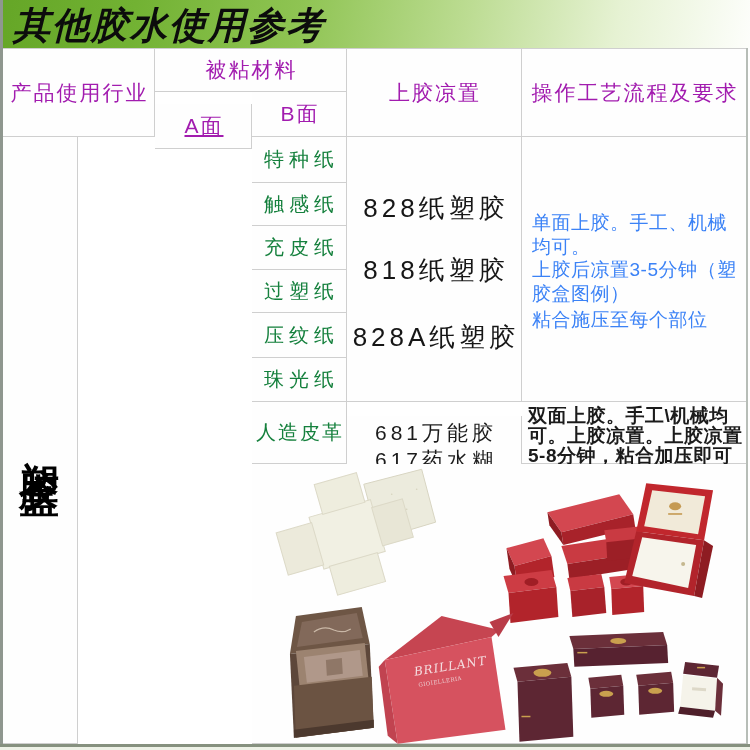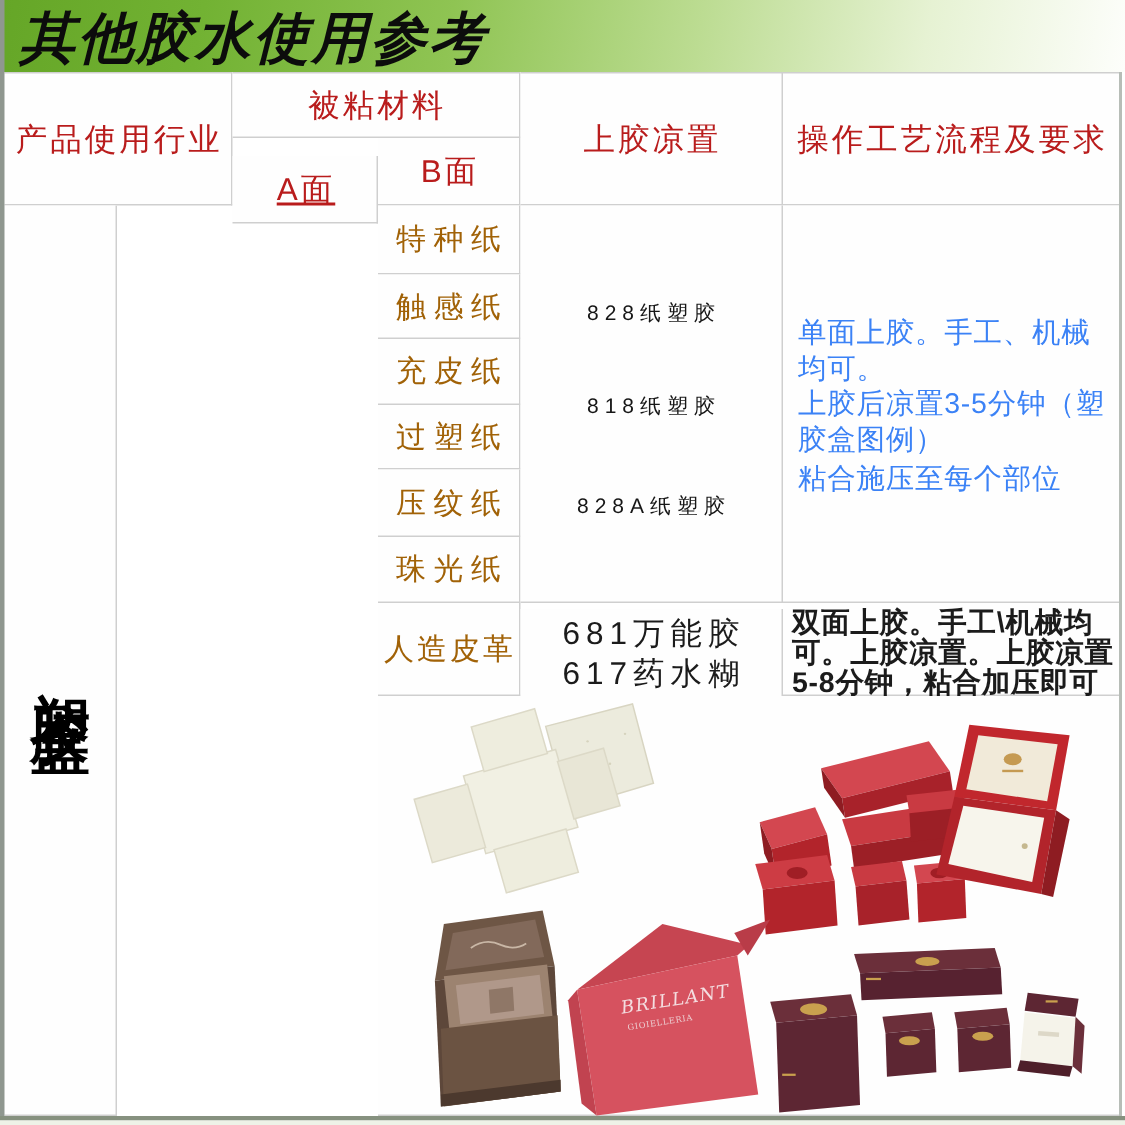--- a/index.html
+++ b/index.html
@@ -14,23 +14,23 @@
   
   .frame-left{position:absolute;left:0;top:0;width:3px;height:746px;background:#8f978f;}
   .frame-right{position:absolute;left:746px;top:48px;width:2px;height:698px;background:#b7bdb7;}
   .frame-bottom{position:absolute;left:0;top:744px;width:750px;height:3px;background:#86917f;}
   .frame-under{position:absolute;left:0;top:747px;width:750px;height:3px;background:#eef2e7;}
   
   .c{position:absolute;box-sizing:border-box;background:#fefefe;
      border-right:1px solid #cfcfcf;border-bottom:1px solid #cfcfcf;
      display:flex;align-items:center;justify-content:center;text-align:center;}
   .ct{border-top:1px solid #cfcfcf;}
-  .h{font-size:21px;letter-spacing:2px;text-indent:2px;font-weight:500;color:#b91c1c;}
-  .mat{font-size:20px;letter-spacing:5px;text-indent:5px;color:#a16207;}
-  .glueline{position:absolute;left:0;width:100%;text-align:center;font-size:14px;
+  .h{font-size:21px;letter-spacing:2px;text-indent:2px;font-weight:500;color:#a21caf;}
+  .mat{font-size:20px;letter-spacing:5px;text-indent:5px;color:#15803d;}
+  .glueline{position:absolute;left:0;width:100%;text-align:center;font-size:26px;
             letter-spacing:4px;text-indent:4px;line-height:26px;color:#161616;}
   .procline{position:absolute;left:10px;right:4px;text-align:left;font-size:19px;
             letter-spacing:0.5px;line-height:24px;color:#3b82f6;}
   .leather-proc{display:block;padding:4px 2px 0 6px;text-align:left;
             font-size:19px;line-height:20px;letter-spacing:0.5px;font-weight:bold;}
   .vert{writing-mode:vertical-rl;font-size:40px;font-weight:600;letter-spacing:8px;color:#000;}
   .example{font-size:26px;letter-spacing:5px;text-indent:5px;font-weight:500;}
   .twolines{display:flex;flex-direction:column;gap:1px;font-size:21px;letter-spacing:4px;text-indent:4px;line-height:26px;}
   svg text{font-family:"DejaVu Serif",serif;}
 </style>
@@ -68,21 +68,21 @@
     <div class="glueline" style="top:120px;">818纸塑胶</div>
     <div class="glueline" style="top:187px;">828A纸塑胶</div>
   </div>
 
   <div class="c" style="left:522px;top:137px;width:225px;height:265px;">
     <div class="procline" style="top:74px;">单面上胶。手工、机械均可。</div>
     <div class="procline" style="top:121px;">上胶后凉置3-5分钟（塑胶盒图例）</div>
     <div class="procline" style="top:171px;">粘合施压至每个部位</div>
   </div>
 
-  <div class="c" style="left:347px;top:406px;width:175px;height:62px;">
+  <div class="c" style="left:347px;top:416px;width:175px;height:62px;">
     <div class="twolines">
       <span>681万能胶</span>
       <span>617药水糊</span>
     </div>
   </div>
 
   <div class="c" style="left:522px;top:402px;width:225px;height:62px;align-items:flex-start;justify-content:flex-start;">
     <span class="leather-proc">双面上胶。手工\机械均可。上胶凉置。上胶凉置5-8分钟，粘合加压即可</span>
   </div>
 

